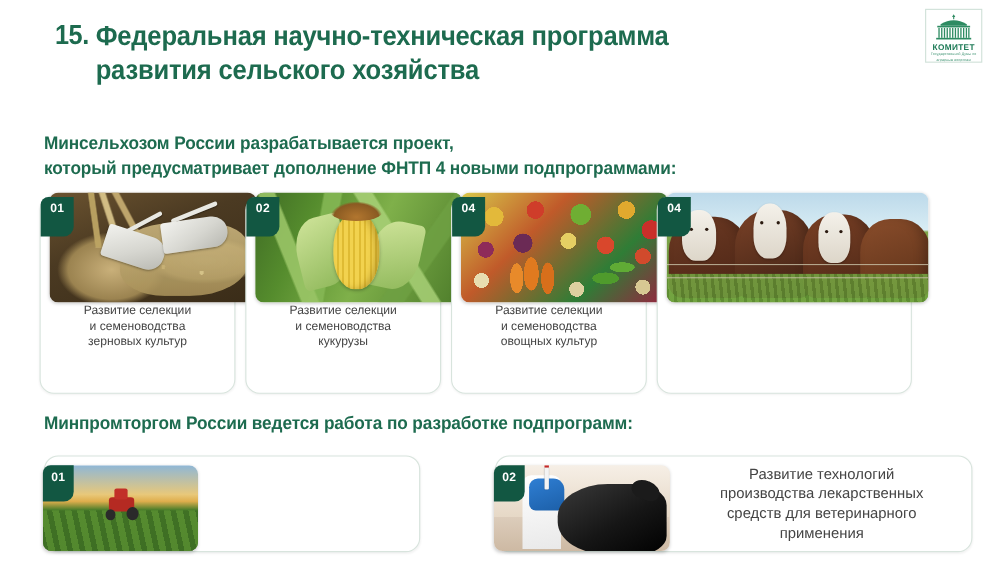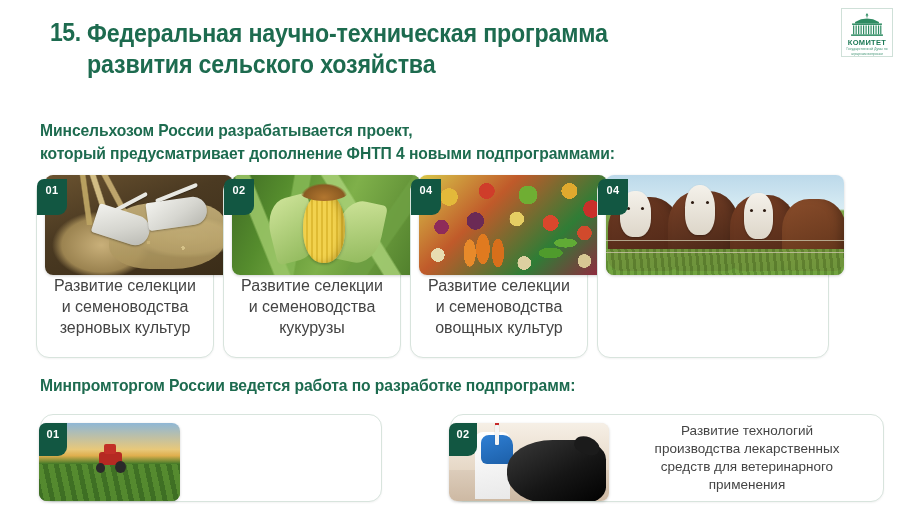--- a/index.html
+++ b/index.html
@@ -131,21 +131,21 @@
     left: 8px; top: -4px;
     width: calc(100% + 12px);
     height: 100px;
     border-radius: 8px;
     overflow: hidden;
     box-shadow: 0 1px 3px rgba(0,0,0,0.18);
   }
   .card.w4 .card-photo { width: calc(100% + 8px); }
 
   .card-caption {
-    font-size: 16px;
+    font-size: 11px;
     color: #444444;
     line-height: 1.32;
     text-align: center;
     white-space: pre-line;
     padding: 0 8px;
   }
   .card.w4 .card-caption { padding: 0 6px; }
 
   
   .badge {

